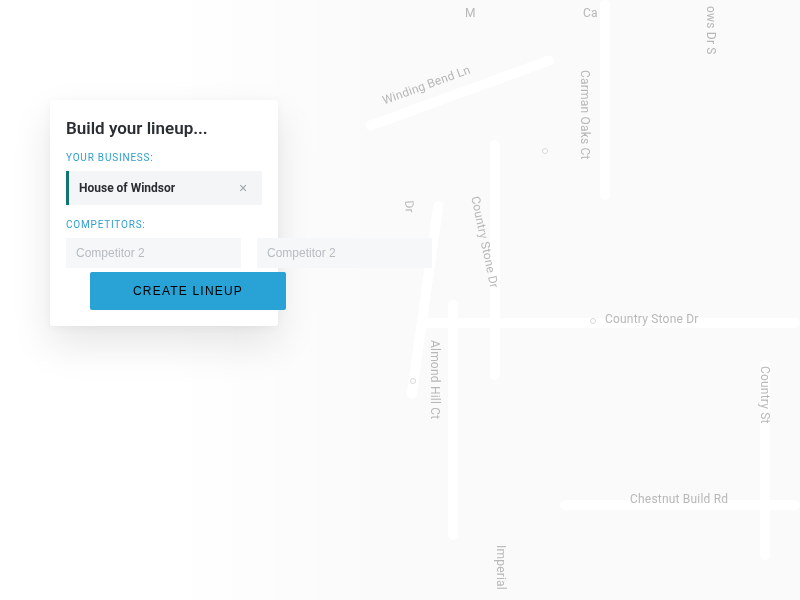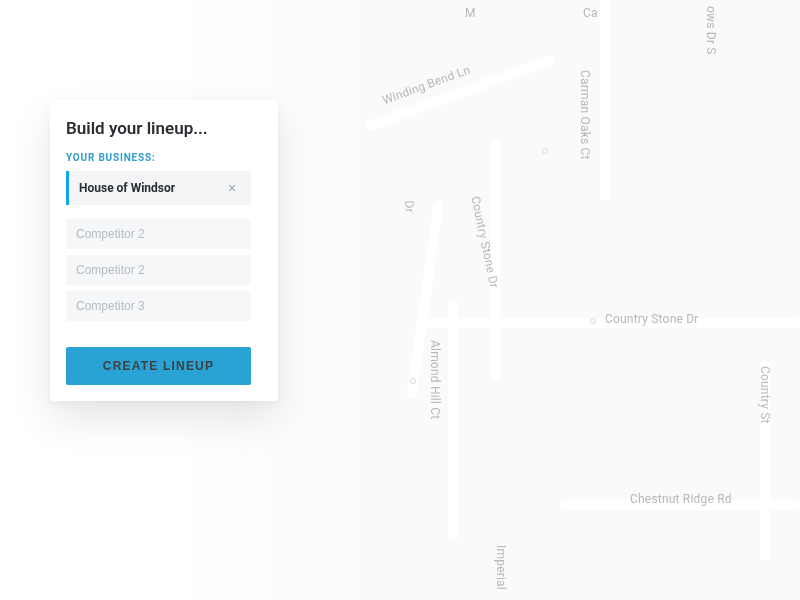--- a/index.html
+++ b/index.html
@@ -37,80 +37,81 @@
     background: linear-gradient(to right, #ffffff 0%, #ffffff 45%, rgba(255,255,255,0) 100%);
   }
 
   .card {
     position: absolute;
     left: 50px; top: 100px;
     width: 228px;
     background: #ffffff;
     border-radius: 3px;
     box-shadow: 0 18px 40px rgba(0,0,0,0.10), 0 2px 8px rgba(0,0,0,0.04);
-    padding: 18px 27px 16px 16px;
+    padding: 18px 16px 16px 16px;
   }
   .card-title {
     font-size: 17px;
     font-weight: 600;
     color: #2a2e33;
     margin-bottom: 14px;
   }
   .section-label {
     font-size: 10px;
-    font-weight: 700;
+    font-weight: 400;
     letter-spacing: 0.8px;
     color: #2f9fd0;
     margin-bottom: 8px;
   }
   .business-row {
     display: flex; align-items: center;
     background: #f4f5f6;
-    border-left: 3px solid #0ea5e9;
+    border-left: 3px solid #0f766e;
     height: 34px;
     padding: 0 10px;
     margin-bottom: 14px;
   }
   .business-name {
     flex: 1;
     font-size: 12px;
     font-weight: 700;
     color: #2a2e33;
   }
   .clear-btn {
     width: 18px; height: 18px;
     display: flex; align-items: center; justify-content: center;
     color: #9aa0a6;
     font-size: 14px;
     cursor: pointer;
     background: none; border: none;
   }
-  .competitor-list { display: flex; flex-direction: column; gap: 6px; margin-bottom: 26px; }
+  .competitor-list { display: flex; flex-direction: row; gap: 16px; margin-bottom: 4px; }
   .competitor-input {
     height: 30px;
     border: none;
     background: #f6f7f8;
     padding: 0 10px;
     font-size: 12px;
     color: #2a2e33;
     outline: none;
     border-radius: 1px;
   }
   .competitor-input::placeholder { color: #b7bcc2; }
   .create-btn {
     width: 100%;
     height: 38px;
     background: #29a3d6;
-    color: #404040;
+    color: #000000;
     border: none;
     font-size: 12px;
-    font-weight: 700;
+    font-weight: 400;
     letter-spacing: 1.2px;
     cursor: pointer;
     border-radius: 2px;
+    margin-left: 24px;
   }
 </style>
 </head>
 <body>
 
 <div class="map">
 
   <div class="road v" style="left:490px; top:140px; height:240px;"></div>
   <div class="road v" style="left:600px; top:0px; height:200px;"></div>
   <div class="road h" style="left:420px; top:318px; width:380px;"></div>
@@ -122,21 +123,21 @@
 
   <div class="dot" style="left:542px; top:148px;"></div>
   <div class="dot" style="left:590px; top:318px;"></div>
   <div class="dot" style="left:410px; top:378px;"></div>
 
   <span class="label" style="left:380px; top:78px; transform:rotate(-20deg);">Winding Bend Ln</span>
   <span class="label" style="left:592px; top:70px; transform:rotate(90deg); transform-origin:left top;">Carman Oaks Ct</span>
   <span class="label" style="left:482px; top:195px; transform:rotate(78deg); transform-origin:left top;">Country Stone Dr</span>
   <span class="label" style="left:605px; top:312px;">Country Stone Dr</span>
   <span class="label" style="left:442px; top:340px; transform:rotate(90deg); transform-origin:left top;">Almond Hill Ct</span>
-  <span class="label" style="left:630px; top:492px;">Chestnut Ridge Rd</span>
+  <span class="label" style="left:630px; top:492px;">Chestnut Build Rd</span>
   <span class="label" style="left:508px; top:545px; transform:rotate(90deg); transform-origin:left top;">Imperial</span>
   <span class="label" style="left:465px; top:6px;">M</span>
   <span class="label" style="left:583px; top:6px;text-align:right;">Ca</span>
   <span class="label" style="left:718px; top:6px; transform:rotate(90deg); transform-origin:left top;">ows Dr S</span>
   <span class="label" style="left:772px; top:366px; transform:rotate(90deg); transform-origin:left top;">Country St</span>
   <span class="label" style="left:416px; top:200px; transform:rotate(86deg); transform-origin:left top;">Dr</span>
 
   <div class="fade-left"></div>
 </div>
 
@@ -144,20 +145,20 @@
   <h2 class="card-title">Build your lineup...</h2>
 
   <div class="section-label">YOUR BUSINESS:</div>
   <div class="business-row">
     <span class="business-name">House of Windsor</span>
     <button class="clear-btn">
       <span>×</span>
     </button>
   </div>
 
+  <div class="section-label">COMPETITORS:</div>
   <div class="competitor-list">
     <input class="competitor-input" placeholder="Competitor 2" style="">
     <input class="competitor-input" placeholder="Competitor 2" style="">
-    <input class="competitor-input" placeholder="Competitor 3" style="">
   </div>
 
   <button class="create-btn">CREATE LINEUP</button>
 </div>
 
 </body></html>

